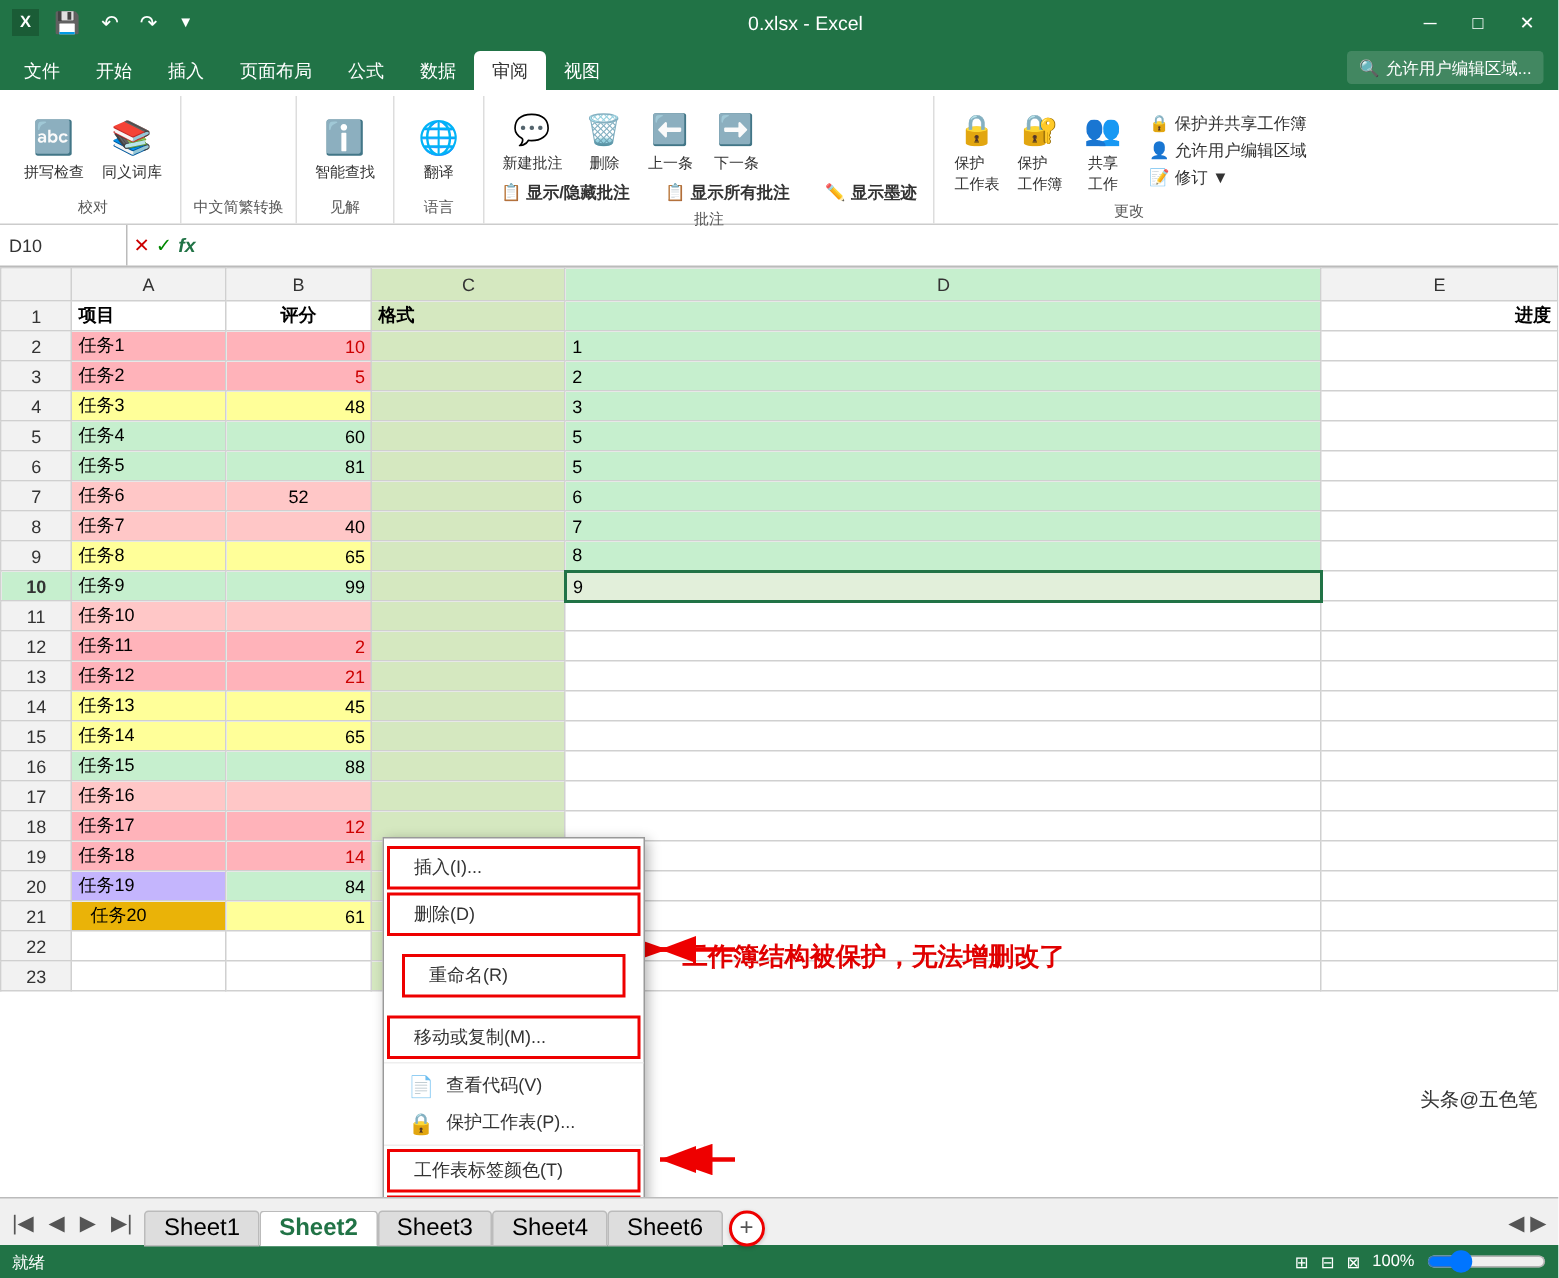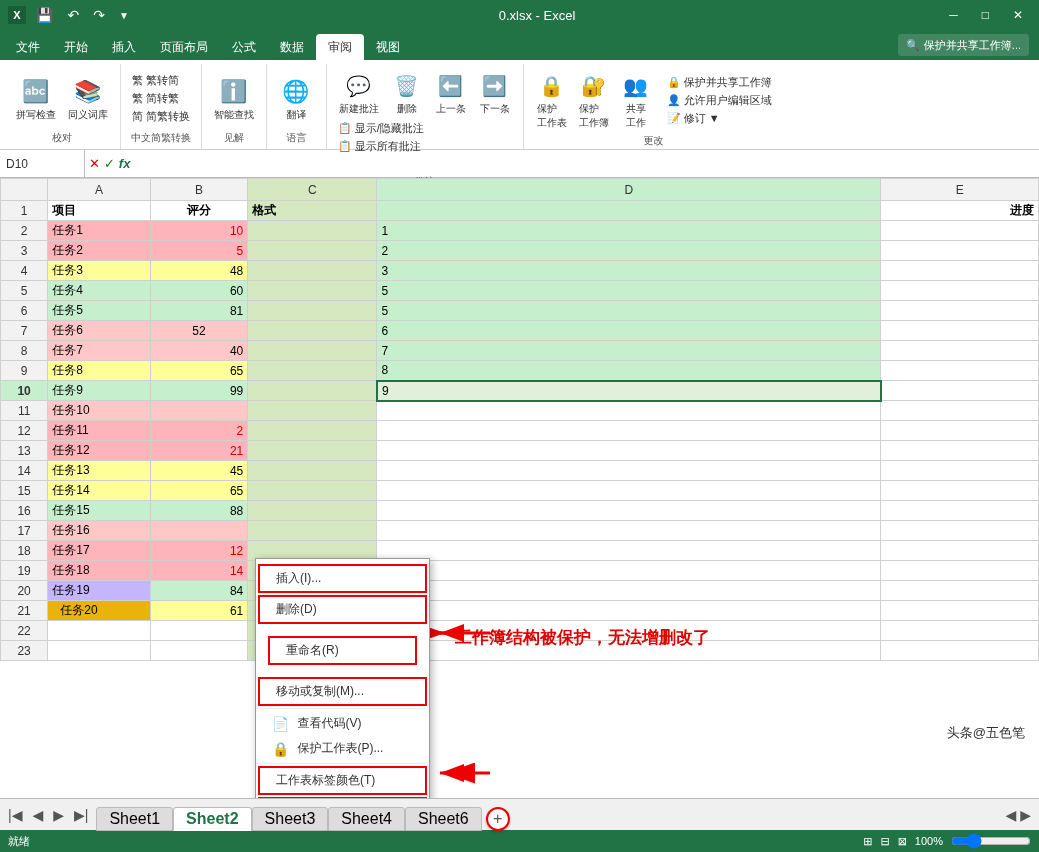--- a/index.html
+++ b/index.html
@@ -321,48 +321,41 @@
   <div class="ribbon-tab">文件</div>
   <div class="ribbon-tab">开始</div>
   <div class="ribbon-tab">插入</div>
   <div class="ribbon-tab">页面布局</div>
   <div class="ribbon-tab">公式</div>
   <div class="ribbon-tab">数据</div>
   <div class="ribbon-tab active">审阅</div>
   <div class="ribbon-tab">视图</div>
   <div class="search-box">
     <span>🔍</span>
-    <span style="font-size:11px;">保护并共享工作簿...</span>
+    <span style="font-size:11px;">允许用户编辑区域...</span>
   </div>
 </div>
 
 <div class="ribbon">
 
   <div class="ribbon-group">
     <div class="ribbon-group-content">
       <div class="ribbon-btn">
         <div class="ribbon-btn-icon" style="font-size:22px;">🔤</div>
         <span>拼写检查</span>
       </div>
       <div class="ribbon-btn">
         <div class="ribbon-btn-icon" style="font-size:22px;">📚</div>
         <span>同义词库</span>
       </div>
     </div>
     <div class="ribbon-group-label">校对</div>
   </div>
 
   <div class="ribbon-group">
-    <div class="ribbon-group-content">
-      <div class="ribbon-col">
-        <div class="ribbon-btn-sm">繁 繁转简</div>
-        <div class="ribbon-btn-sm">繁 简转繁</div>
-        <div class="ribbon-btn-sm">简 简繁转换</div>
-      </div>
-    </div>
     <div class="ribbon-group-label">中文简繁转换</div>
   </div>
 
   <div class="ribbon-group">
     <div class="ribbon-group-content">
       <div class="ribbon-btn">
         <div class="ribbon-btn-icon" style="font-size:22px;">ℹ️</div>
         <span style="font-size:10px;">智能查找</span>
       </div>
     </div>
@@ -392,21 +385,21 @@
         </div>
         <div class="ribbon-btn" style="min-width:30px;">
           <div class="ribbon-btn-icon" style="font-size:20px;">⬅️</div>
           <span>上一条</span>
         </div>
         <div class="ribbon-btn" style="min-width:30px;">
           <div class="ribbon-btn-icon" style="font-size:20px;">➡️</div>
           <span>下一条</span>
         </div>
       </div>
-      <div style="display:flex;flex-direction:column;gap:1px;">
+      <div style="display:flex;gap:18px;font-weight:bold;">
         <div class="ribbon-btn-sm">📋 显示/隐藏批注</div>
         <div class="ribbon-btn-sm">📋 显示所有批注</div>
         <div class="ribbon-btn-sm">✏️ 显示墨迹</div>
       </div>
     </div>
     <div class="ribbon-group-label">批注</div>
   </div>
 
   <div class="ribbon-group" style="min-width:200px; border-right:none;">
     <div class="ribbon-group-content">

